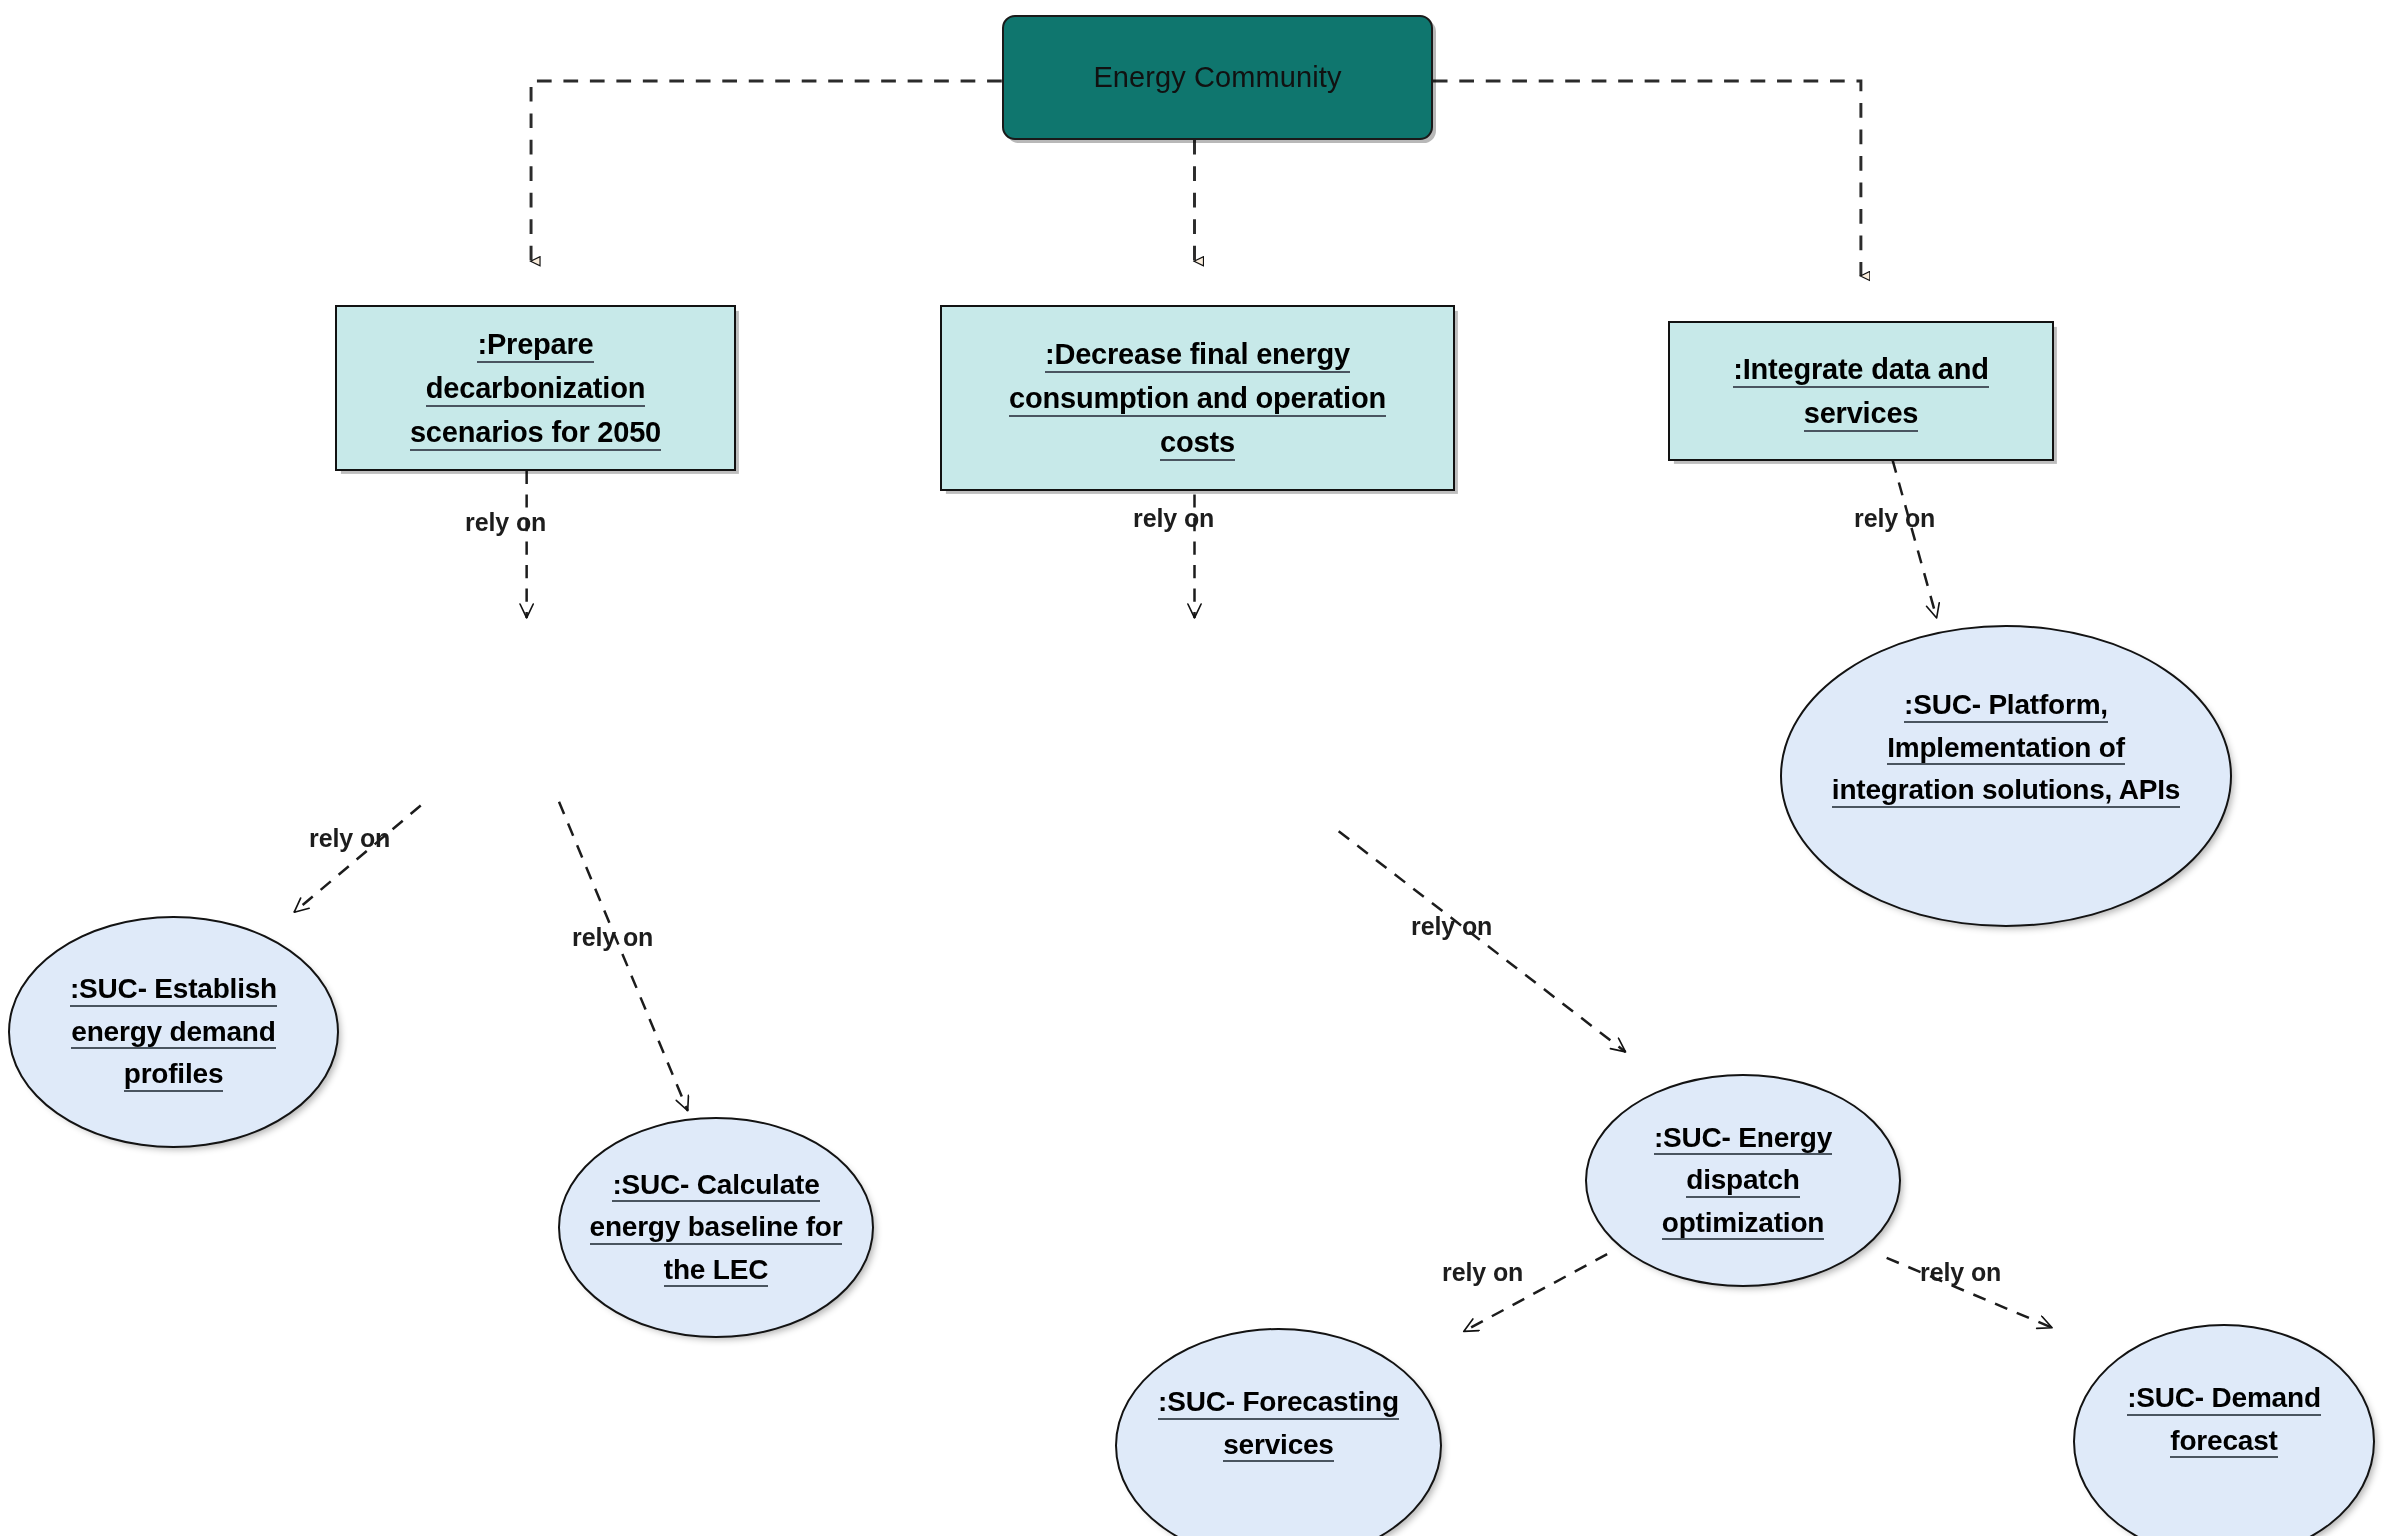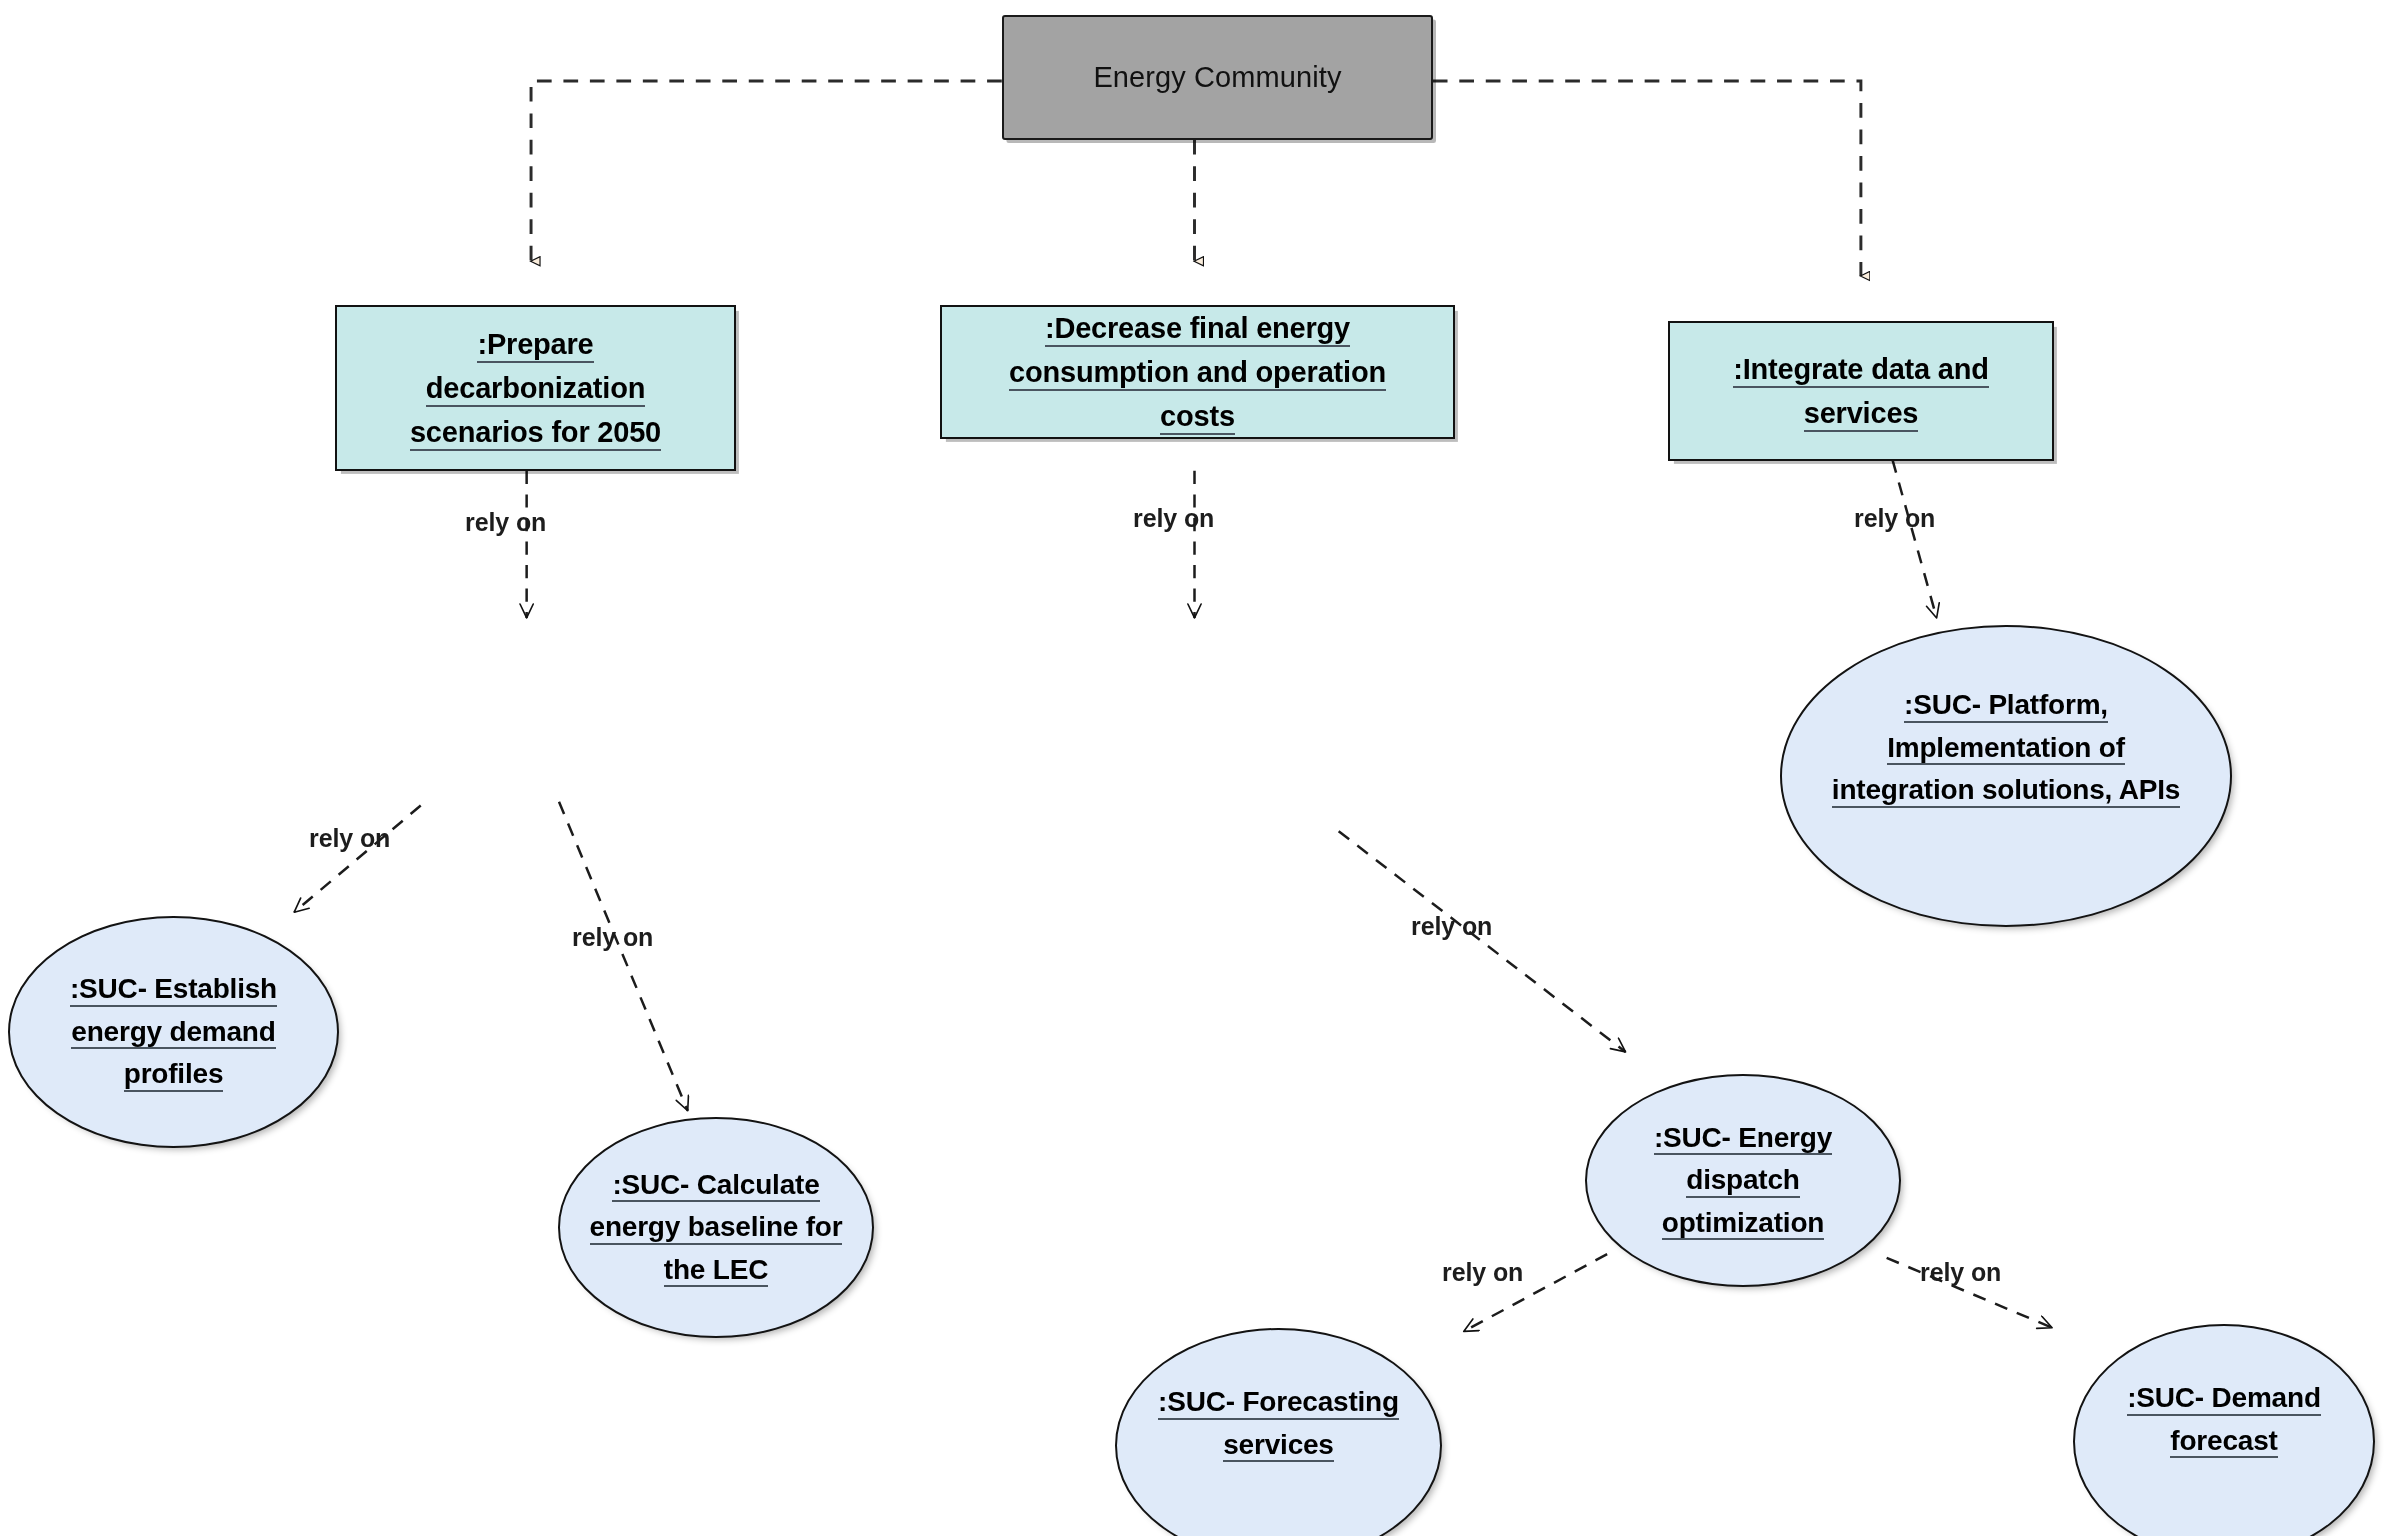--- a/index.html
+++ b/index.html
@@ -33,23 +33,23 @@
     justify-content: center;
     text-align: center;
   }
   .node .label {
     display: block;
     width: 100%;
     white-space: pre-line;
   }
   
   .box-root {
-    background: #a3a3a3;
+    background: #0f766e;
     border: 2.2px solid #1a1a1a;
-    border-radius: 3px;
+    border-radius: 13px;
     box-shadow: 3.7px 3.7px 0 -0.7px rgba(0,0,0,0.28);
   }
   .box-root .label {
     font-size: 29px;
     font-weight: normal;
     color: #111111;
     letter-spacing: 0.1px;
   }
   
   .box-goal {
@@ -160,21 +160,21 @@
   </svg>
 
   <div class="node box-root" style="left:1002px; top:14.7px; width:431px; height:125px;">
     <span class="label">Energy Community</span>
   </div>
 
   <div class="node box-goal" style="left:335px; top:305px; width:401px; height:166px;">
     <span class="label uline"><span>:Prepare</span><br><span>decarbonization</span><br><span>scenarios for 2050</span></span>
   </div>
 
-  <div class="node box-goal" style="left:940px; top:305px; width:515px; height:134px;">
+  <div class="node box-goal" style="left:940px; top:305px; width:515px; height:186px;">
     <span class="label uline"><span>:Decrease final energy</span><br><span>consumption and operation</span><br><span>costs</span></span>
   </div>
 
   <div class="node box-goal" style="left:1668px; top:321px; width:386px; height:140px;">
     <span class="label uline"><span>:Integrate data and</span><br><span>services</span></span>
   </div>
 
 
 
   <div class="node ellipse text-top" style="left:1780px; top:625px; width:452px; height:302px; padding-top:57px;">

